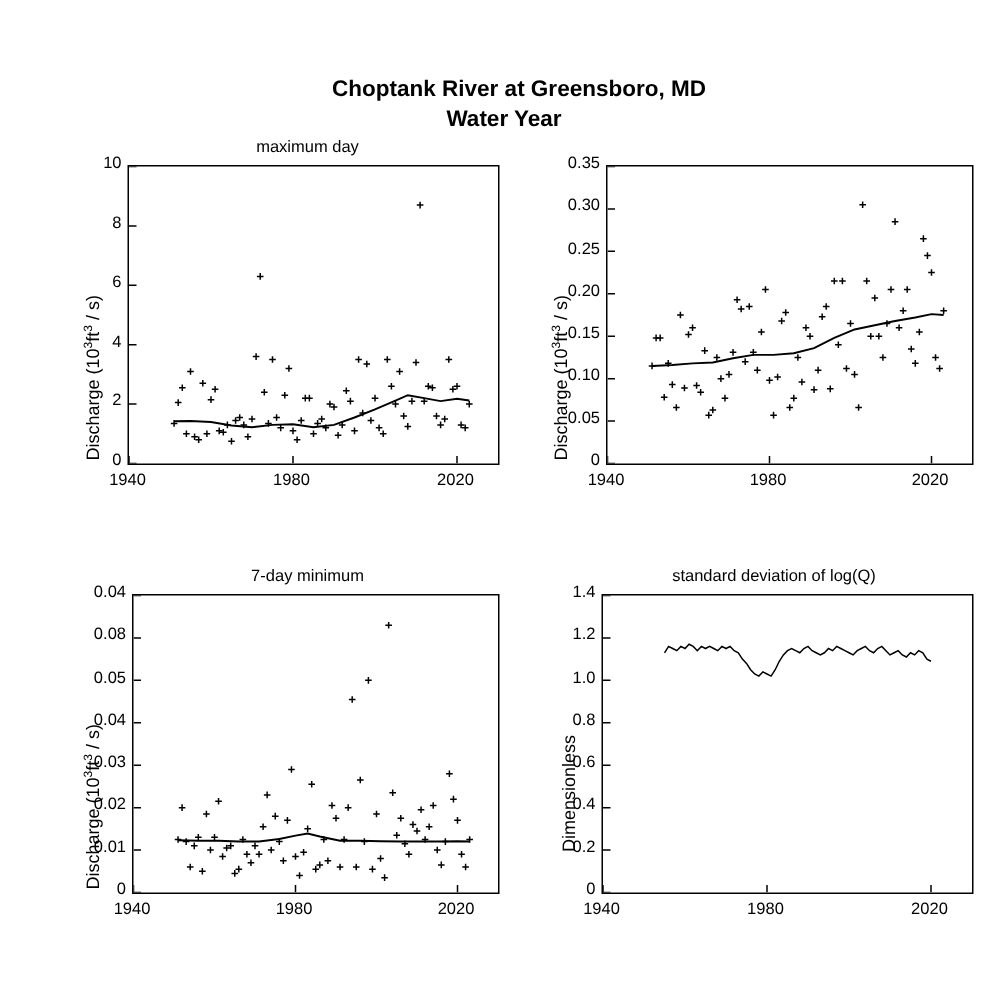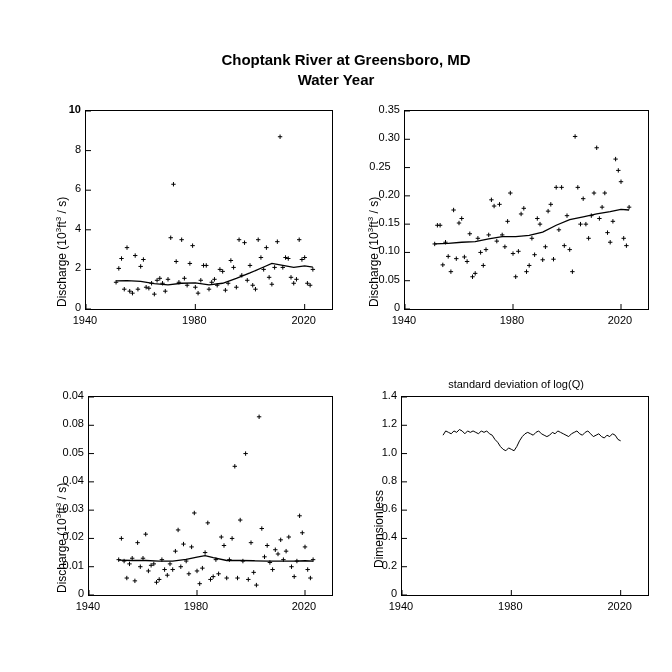--- a/index.html
+++ b/index.html
@@ -63,20 +63,21 @@
   .series-line{fill:none;stroke:#000;stroke-width:1;}
   sup{font-size:8px;}
 </style>
 </head>
 <body>
 
 <div class="title" id="title-line1">Choptank River at Greensboro, MD</div>
 <div class="title" id="title-line2">Water Year</div>
 
 <div class="panel" style="left:40px;top:92px;width:300px;height:250px;">
+  <div class="panel-title" style="left:40px;width:250px;">maximum day</div>
   <div class="ylabel" style="left:14px;top:215px;">
     <span>Discharge (10</span><sup>3</sup><span>ft</span><sup>3</sup><span> / s)</span>
   </div>
   <div class="plotbox" style="left:45px;top:18px;width:248px;height:200px;">
     <svg id="svg-p0" width="246" height="198" viewBox="0 0 246 198">
         <line x1="0" x2="0" y1="198" y2="193" stroke="#000" stroke-width="1"></line>
         <line x1="109.33333333333333" x2="109.33333333333333" y1="198" y2="193" stroke="#000" stroke-width="1"></line>
         <line x1="218.66666666666666" x2="218.66666666666666" y1="198" y2="193" stroke="#000" stroke-width="1"></line>
         <line y1="198" y2="198" x1="0" x2="5" stroke="#000" stroke-width="1"></line>
         <line y1="158.4" y2="158.4" x1="0" x2="5" stroke="#000" stroke-width="1"></line>
@@ -158,21 +159,21 @@
         <path d="M221.93333333333334,174.24 L226.33333333333331,174.24 M224.13333333333333,172.04000000000002 L224.13333333333333,176.44" class="pt"></path>
         <path d="M224.66666666666669,158.4 L229.06666666666666,158.4 M226.86666666666667,156.20000000000002 L226.86666666666667,160.6" class="pt"></path>
         <path d="M30.07,169.88 L41.00,169.69 L54.67,170.28 L68.33,172.66 L82.00,173.84 L95.67,172.26 L109.33,171.86 L123.00,173.84 L136.67,172.26 L150.33,167.31 L164.00,161.96 L177.67,156.02 L185.87,152.46 L196.80,154.44 L207.73,156.42 L218.67,154.84 L226.87,156.02" class="smooth"></path>
       </svg>
   </div>
 <div class="tick-label-y" style="left: 1px; width: 40px; top: 209px;">0</div>
     <div class="tick-label-y" style="left: 1px; width: 40px; top: 169.4px;">2</div>
     <div class="tick-label-y" style="left: 1px; width: 40px; top: 129.8px;">4</div>
     <div class="tick-label-y" style="left: 1px; width: 40px; top: 90.2px;">6</div>
     <div class="tick-label-y" style="left: 1px; width: 40px; top: 50.6px;">8</div>
-    <div class="tick-label-y" style="left: 1px; width: 40px; top: 11px; font-weight: bold;">10</div>
+    <div class="tick-label-y" style="left: 1px; width: 40px; top: 11px;">10</div>
     <div class="tick-label-x" style="left: 23px; width: 44px; top: 222px;">1940</div>
     <div class="tick-label-x" style="left: 132.333px; width: 44px; top: 222px;">1980</div>
     <div class="tick-label-x" style="left: 241.667px; width: 44px; top: 222px;">2020</div>
   </div>
 
 <div class="panel" style="left:356px;top:92px;width:300px;height:250px;">
   <div class="ylabel" style="left:10px;top:215px;">
     <span>Discharge (10</span><sup>3</sup><span>ft</span><sup>3</sup><span> / s)</span>
   </div>
   <div class="plotbox" style="left:48px;top:18px;width:245px;height:200px;">
@@ -262,29 +263,30 @@
         <path d="M219.20000000000002,134.64 L223.6,134.64 M221.4,132.44 L221.4,136.83999999999997" class="pt"></path>
         <path d="M221.90000000000003,96.17142857142856 L226.3,96.17142857142856 M224.10000000000002,93.97142857142856 L224.10000000000002,98.37142857142857" class="pt"></path>
         <path d="M29.70,132.94 L43.20,132.38 L56.70,131.25 L70.20,130.68 L83.70,127.85 L97.20,125.59 L110.70,125.59 L124.20,124.46 L137.70,121.06 L151.20,114.27 L164.70,108.62 L178.20,105.79 L191.70,102.96 L205.20,100.70 L216.00,98.43 L224.10,99.00" class="smooth"></path>
       </svg>
   </div>
 <div class="tick-label-y" style="left: 4px; width: 40px; top: 209px;">0</div>
     <div class="tick-label-y" style="left: 4px; width: 40px; top: 180.714px;">0.05</div>
     <div class="tick-label-y" style="left: 4px; width: 40px; top: 152.429px;">0.10</div>
     <div class="tick-label-y" style="left: 4px; width: 40px; top: 124.143px;">0.15</div>
     <div class="tick-label-y" style="left: 4px; width: 40px; top: 95.8571px;">0.20</div>
-    <div class="tick-label-y" style="left: 4px; width: 40px; top: 67.5714px; text-align: center;">0.25</div>
+    <div class="tick-label-y" style="left: 4px; width: 40px; top: 67.5714px;">0.25</div>
     <div class="tick-label-y" style="left: 4px; width: 40px; top: 39.2857px;">0.30</div>
     <div class="tick-label-y" style="left: 4px; width: 40px; top: 11px;">0.35</div>
     <div class="tick-label-x" style="left: 26px; width: 44px; top: 222px;">1940</div>
     <div class="tick-label-x" style="left: 134px; width: 44px; top: 222px;">1980</div>
     <div class="tick-label-x" style="left: 242px; width: 44px; top: 222px;">2020</div>
   </div>
 
 <div class="panel" style="left:40px;top:378px;width:300px;height:250px;">
+  <div class="panel-title" style="left:40px;width:250px;">7-day minimum</div>
   <div class="ylabel" style="left:14px;top:215px;">
     <span>Discharge (10</span><sup>3</sup><span>ft</span><sup>3</sup><span> / s)</span>
   </div>
   <div class="plotbox" style="left:48px;top:18px;width:245px;height:200px;">
     <svg id="svg-p2" width="243" height="198" viewBox="0 0 243 198">
         <line x1="0" x2="0" y1="198" y2="193" stroke="#000" stroke-width="1"></line>
         <line x1="108" x2="108" y1="198" y2="193" stroke="#000" stroke-width="1"></line>
         <line x1="216" x2="216" y1="198" y2="193" stroke="#000" stroke-width="1"></line>
         <line y1="198" y2="198" x1="0" x2="5" stroke="#000" stroke-width="1"></line>
         <line y1="169.71428571428572" y2="169.71428571428572" x1="0" x2="5" stroke="#000" stroke-width="1"></line>

